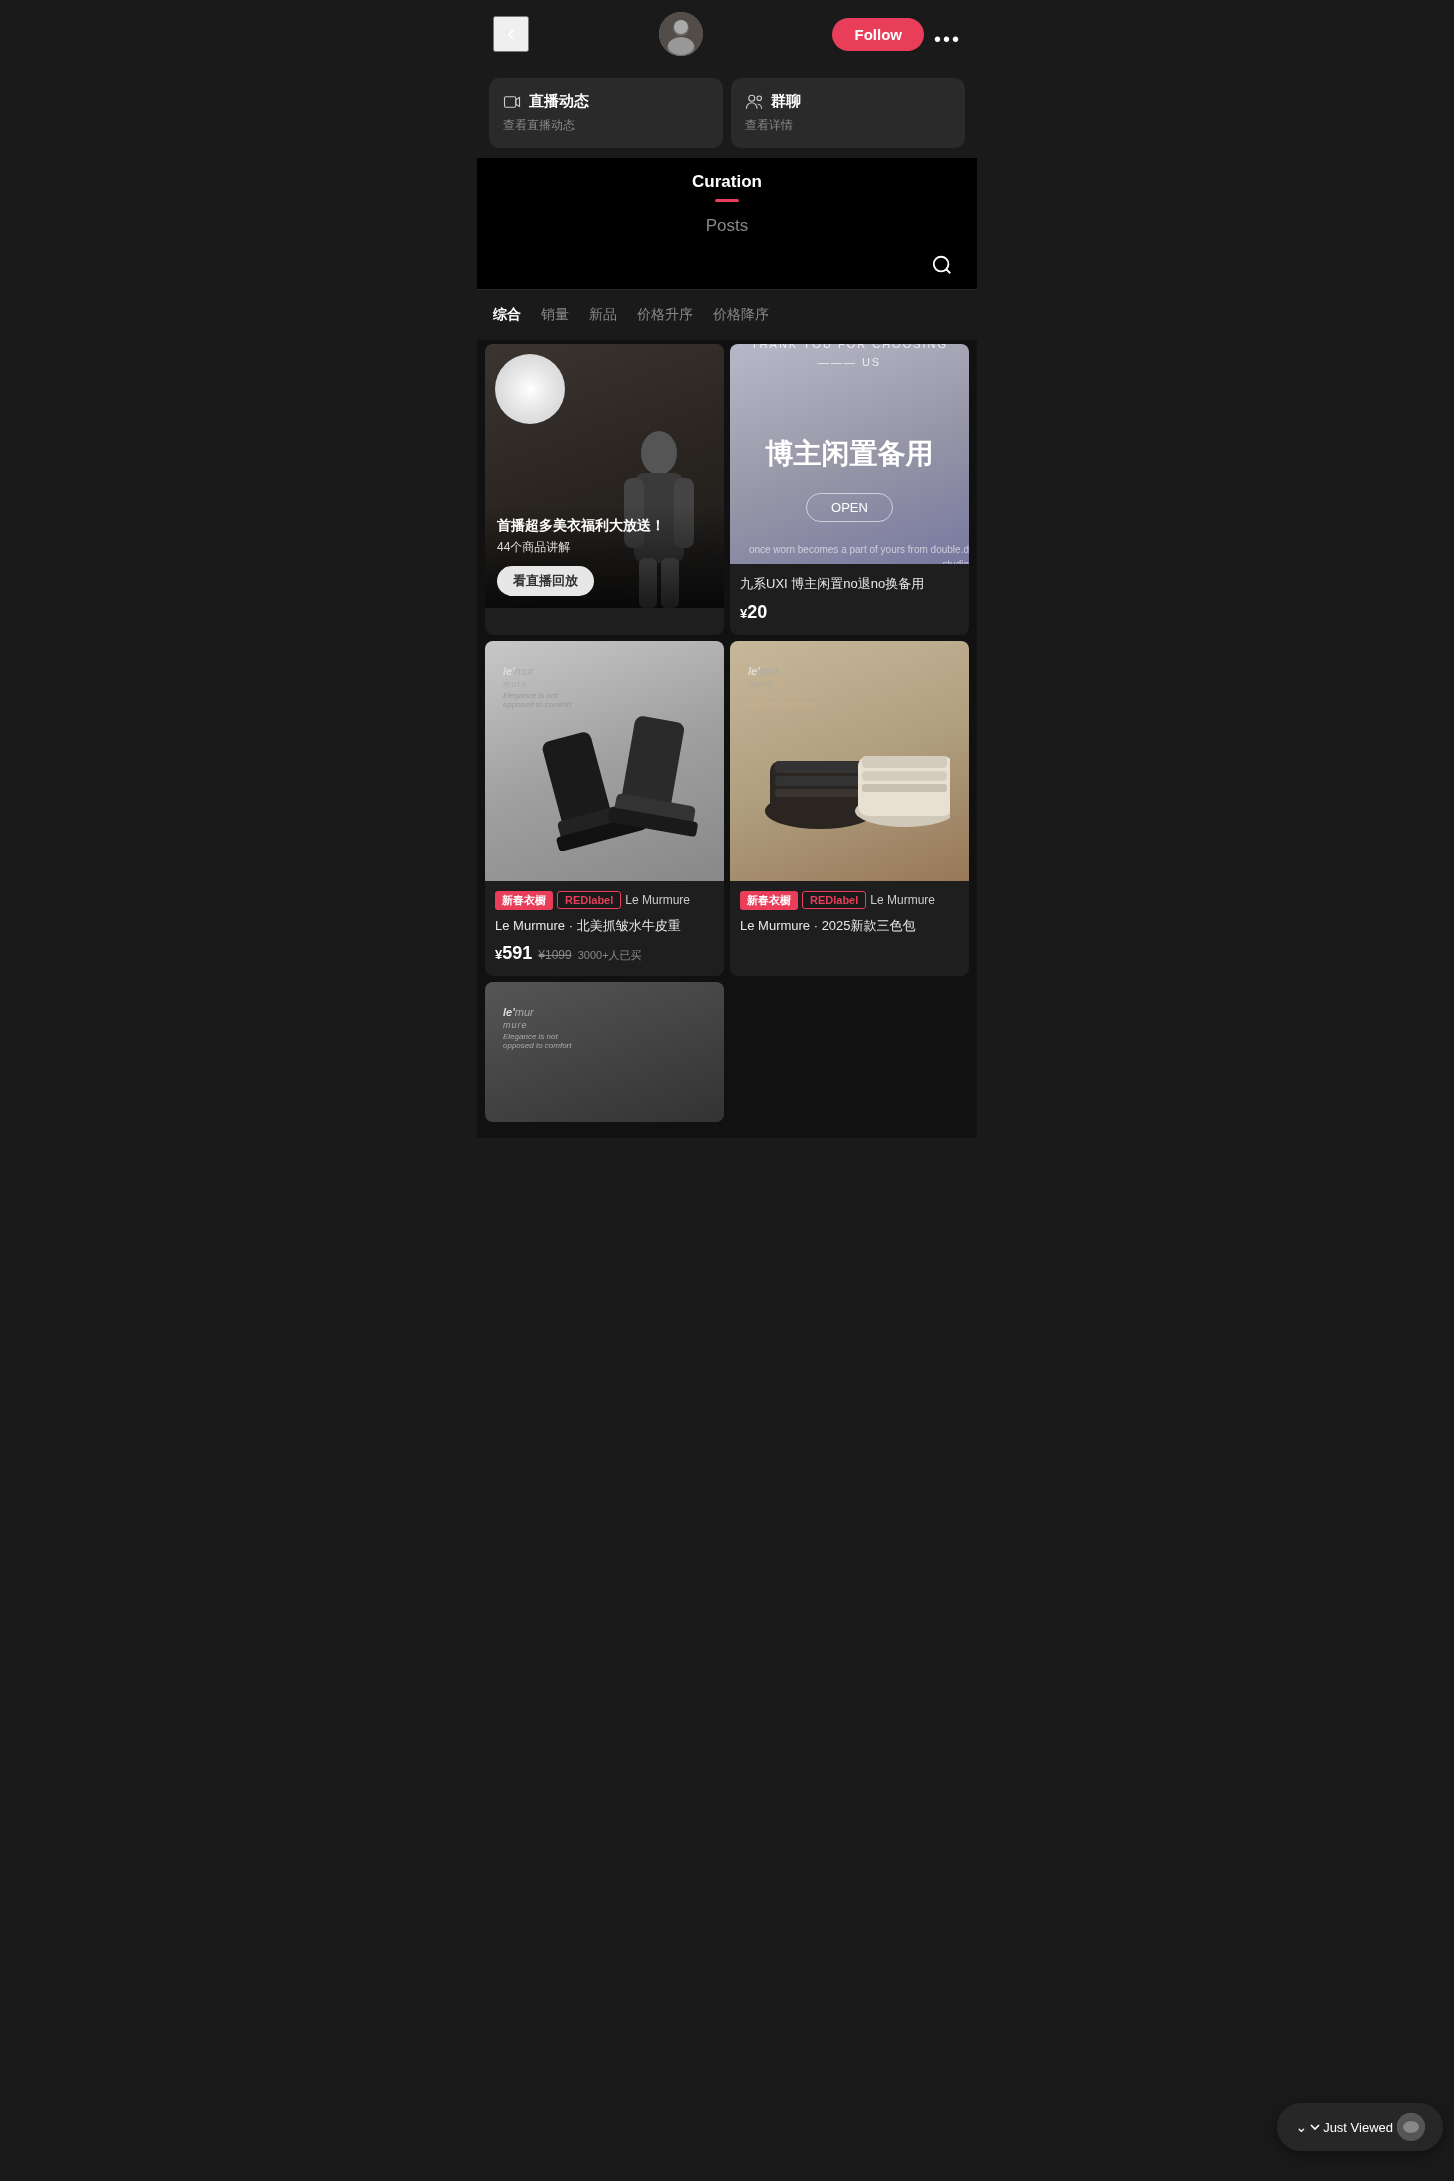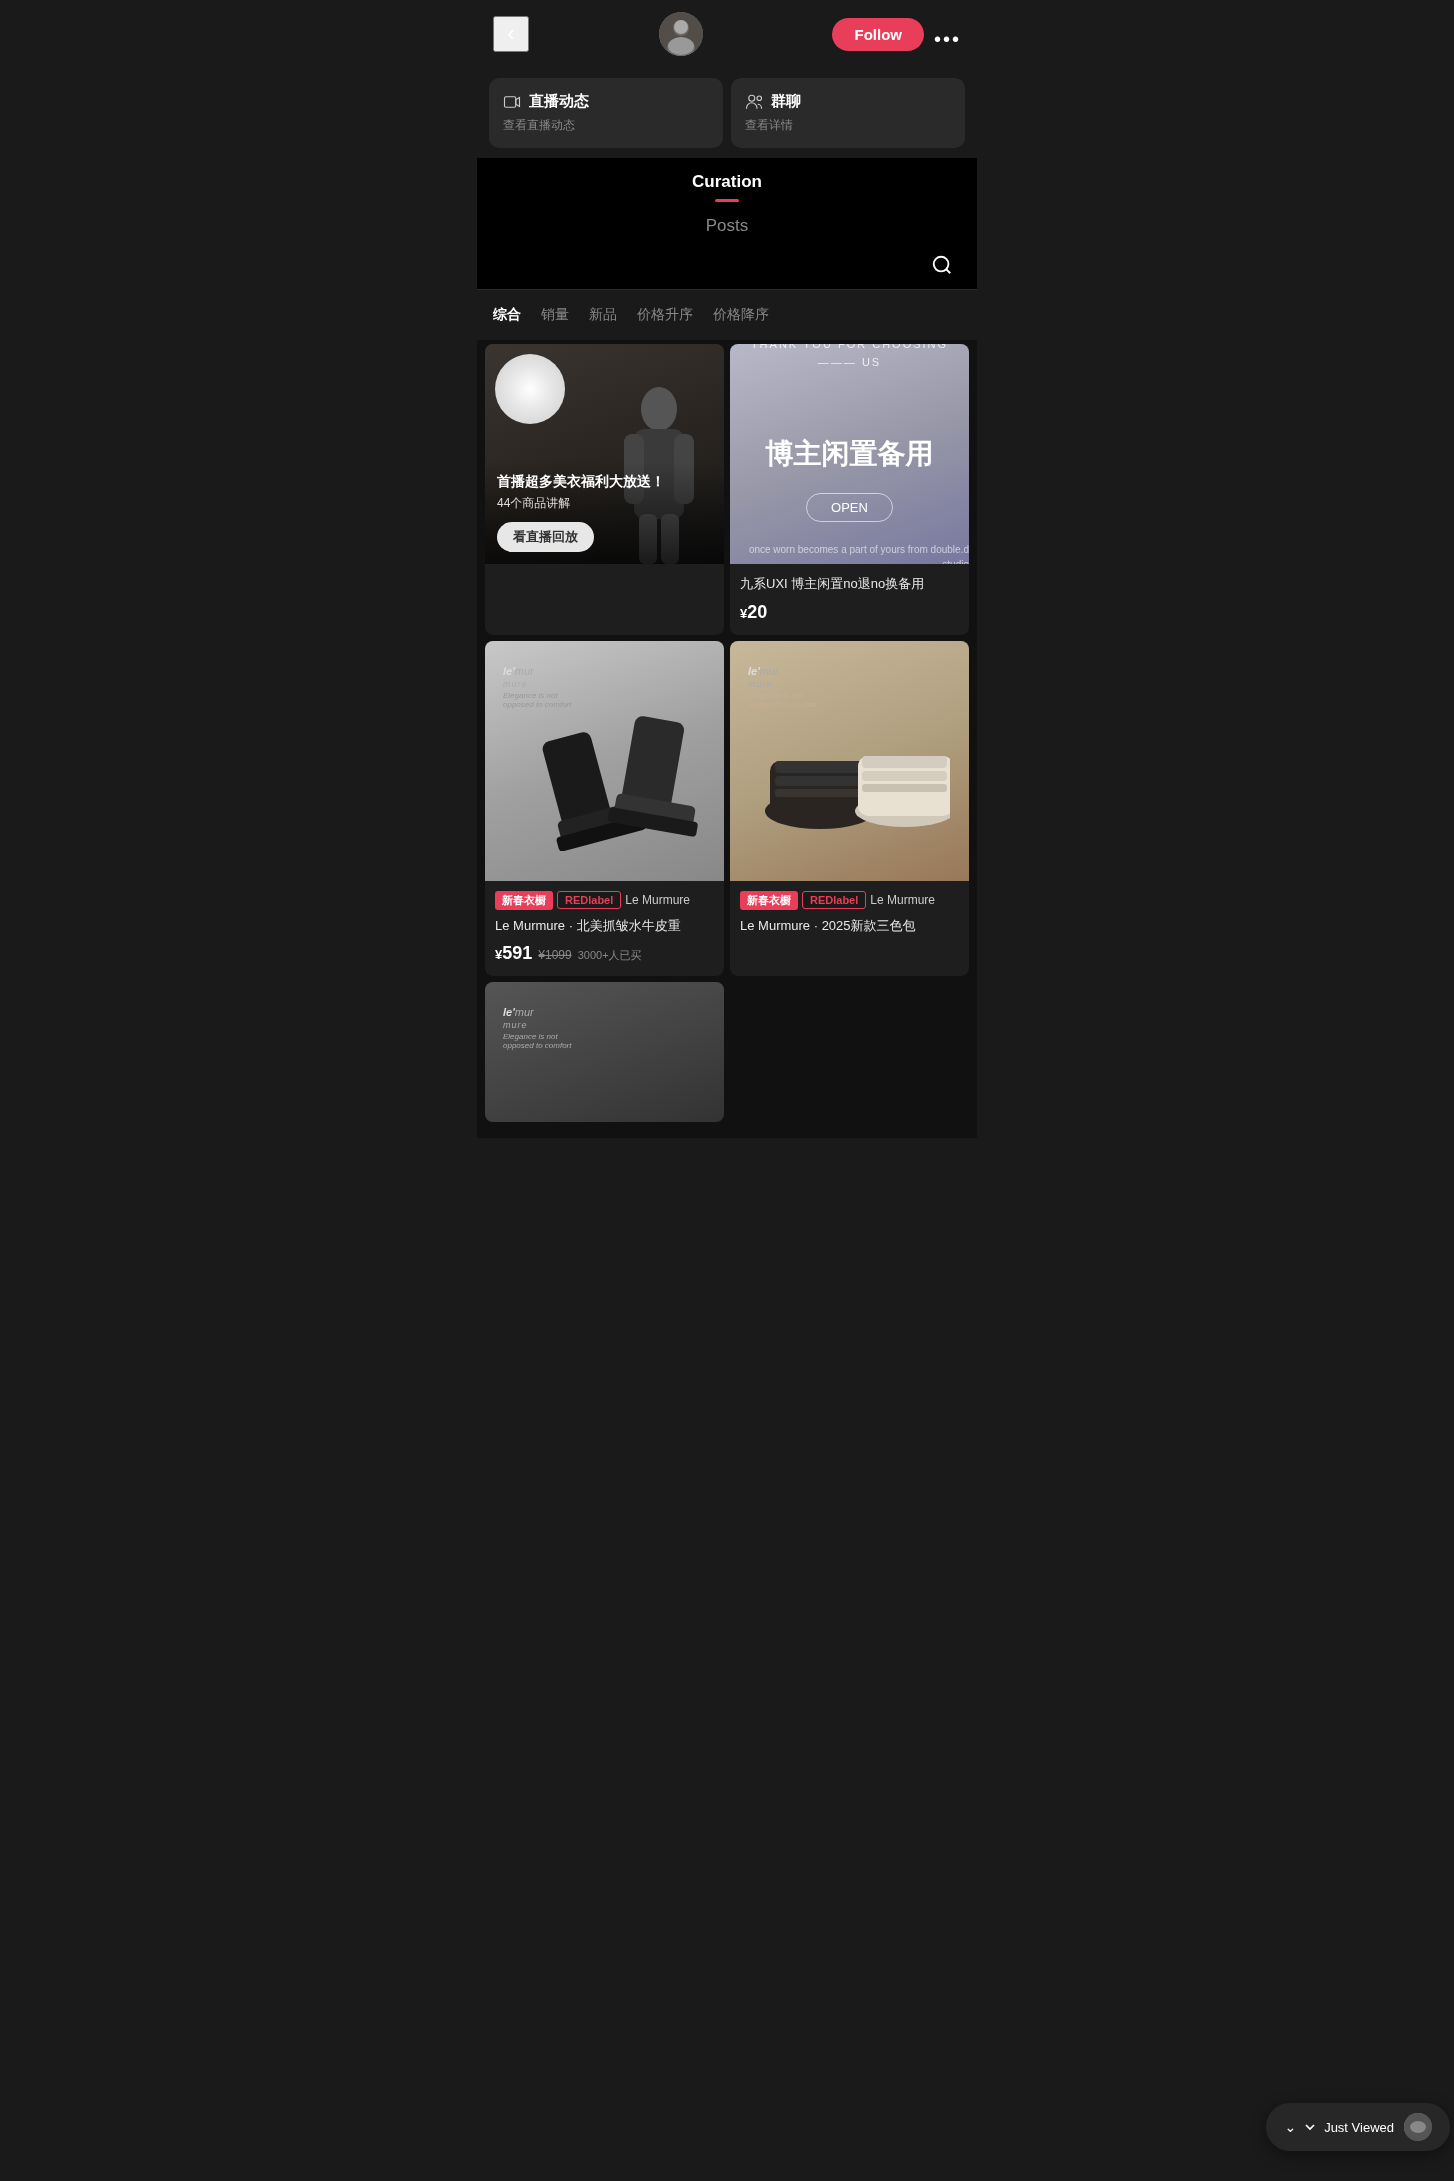--- a/index.html
+++ b/index.html
@@ -187,21 +187,21 @@
       cursor: pointer;
       position: relative;
     }
     .product-image {
       width: 100%;
       background: #333;
       position: relative;
       overflow: hidden;
     }
     .product-image.live-card {
-      height: 220px;
+      height: 264px;
       background: linear-gradient(160deg, #3a3530 0%, #2a2520 50%, #1a1a1a 100%);
       display: flex;
       align-items: flex-end;
     }
     .product-image.store-card {
       height: 220px;
       background: linear-gradient(160deg, #b8b8c8 0%, #9898a8 50%, #7878a0 100%);
       display: flex;
       flex-direction: column;
       align-items: center;
@@ -366,29 +366,28 @@
 
     
     .store-info {
       padding: 10px 10px 12px;
     }
 
     
     .just-viewed-badge {
       position: fixed;
       bottom: 30px;
-      right: 4px;
+      right: 11px;
       background: rgba(40, 40, 40, 0.95);
       color: #fff;
       border-radius: 25px;
       padding: 10px 18px;
       font-size: 13px;
       display: flex;
       align-items: center;
-      gap: 6px;
       box-shadow: 0 4px 16px rgba(0,0,0,0.4);
       cursor: pointer;
       z-index: 100;
     }
     .just-viewed-badge::before {
       content: '⌄';
       font-size: 14px;
     }
 
     

